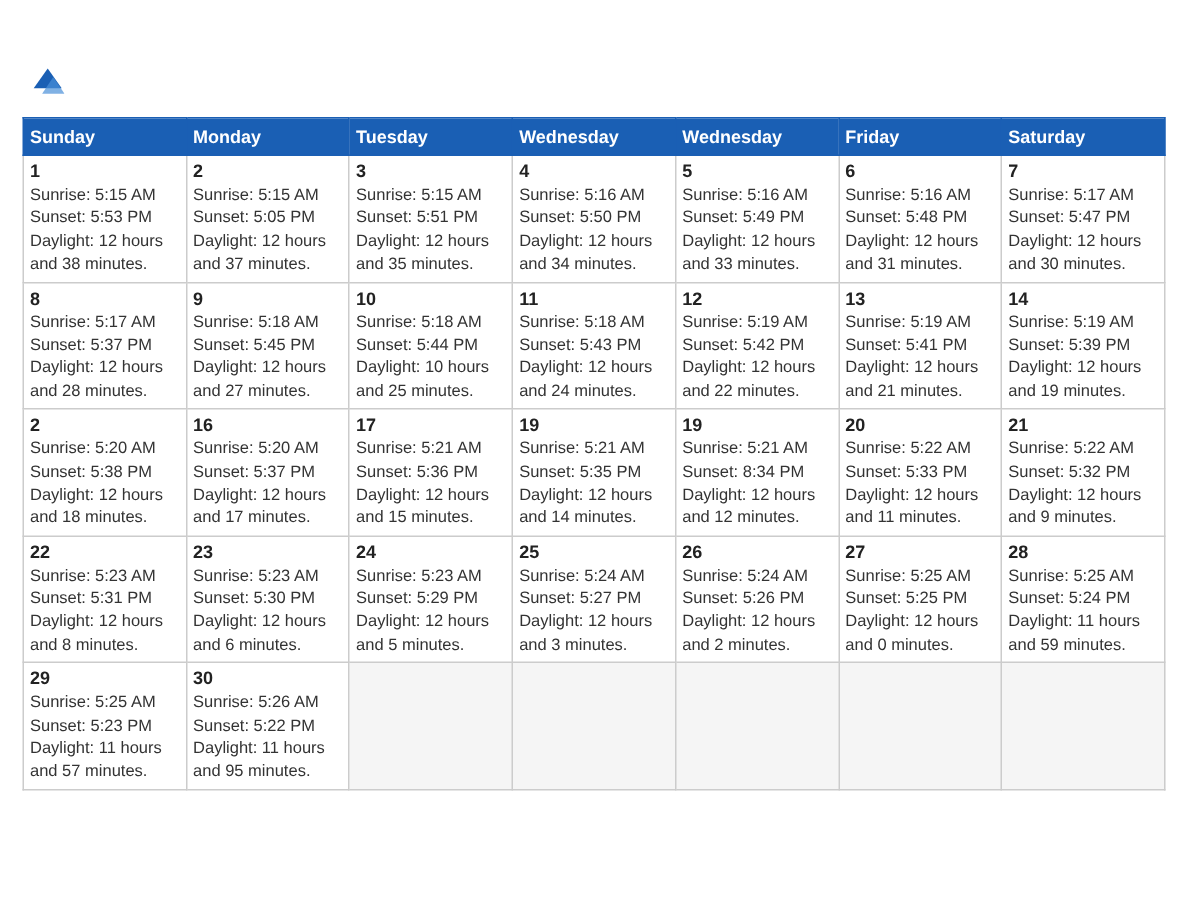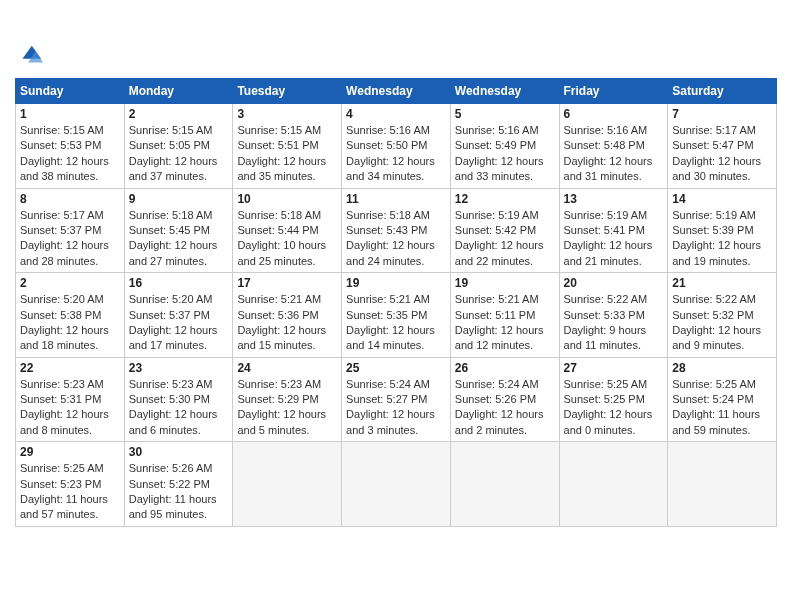--- a/index.html
+++ b/index.html
@@ -262,30 +262,30 @@
         <div class="day-info">
           <span>Sunrise: 5:21 AM</span><br>
           <span>Sunset: 5:35 PM</span><br>
           <span>Daylight: 12 hours and 14 minutes.</span>
         </div>
       </td>
           <td>
         <span class="day-num">19</span>
         <div class="day-info">
           <span>Sunrise: 5:21 AM</span><br>
-          <span>Sunset: 5:11 PM</span><br>
+          <span>Sunset: 8:34 PM</span><br>
           <span>Daylight: 12 hours and 12 minutes.</span>
         </div>
       </td>
           <td>
         <span class="day-num">20</span>
         <div class="day-info">
           <span>Sunrise: 5:22 AM</span><br>
           <span>Sunset: 5:33 PM</span><br>
-          <span>Daylight: 9 hours and 11 minutes.</span>
+          <span>Daylight: 12 hours and 11 minutes.</span>
         </div>
       </td>
           <td>
         <span class="day-num">21</span>
         <div class="day-info">
           <span>Sunrise: 5:22 AM</span><br>
           <span>Sunset: 5:32 PM</span><br>
           <span>Daylight: 12 hours and 9 minutes.</span>
         </div>
       </td>

